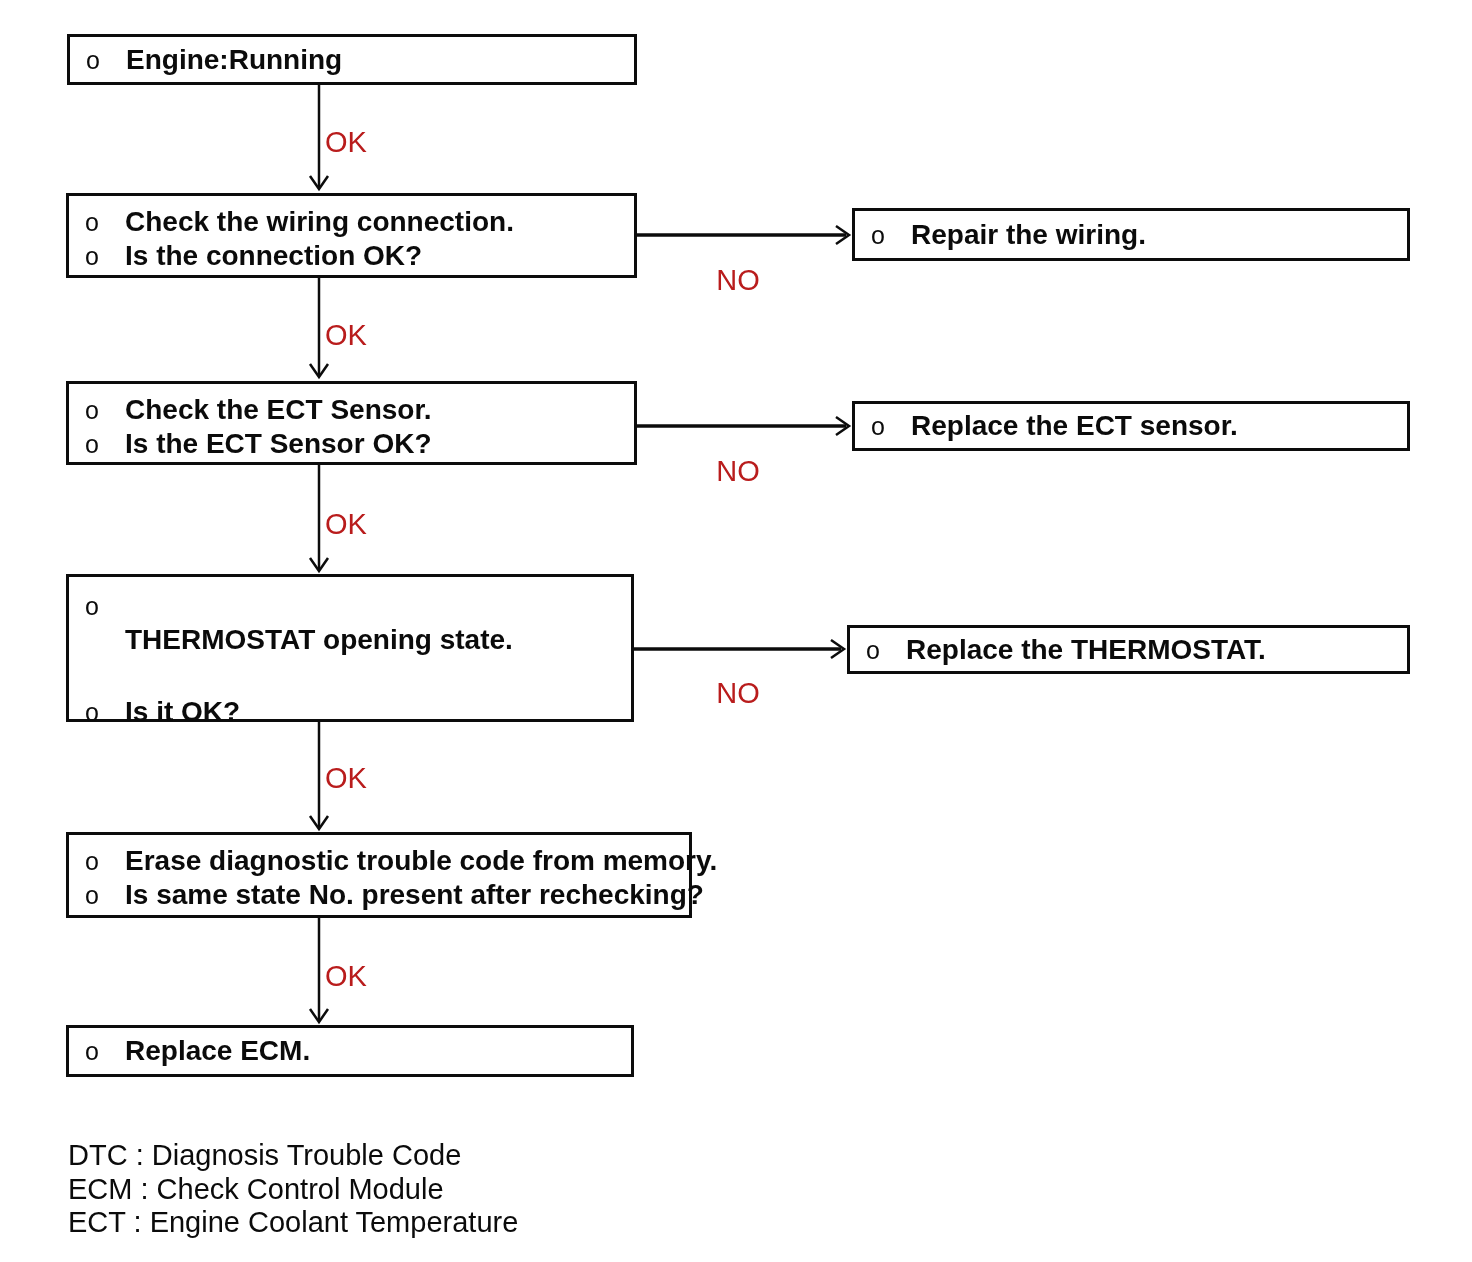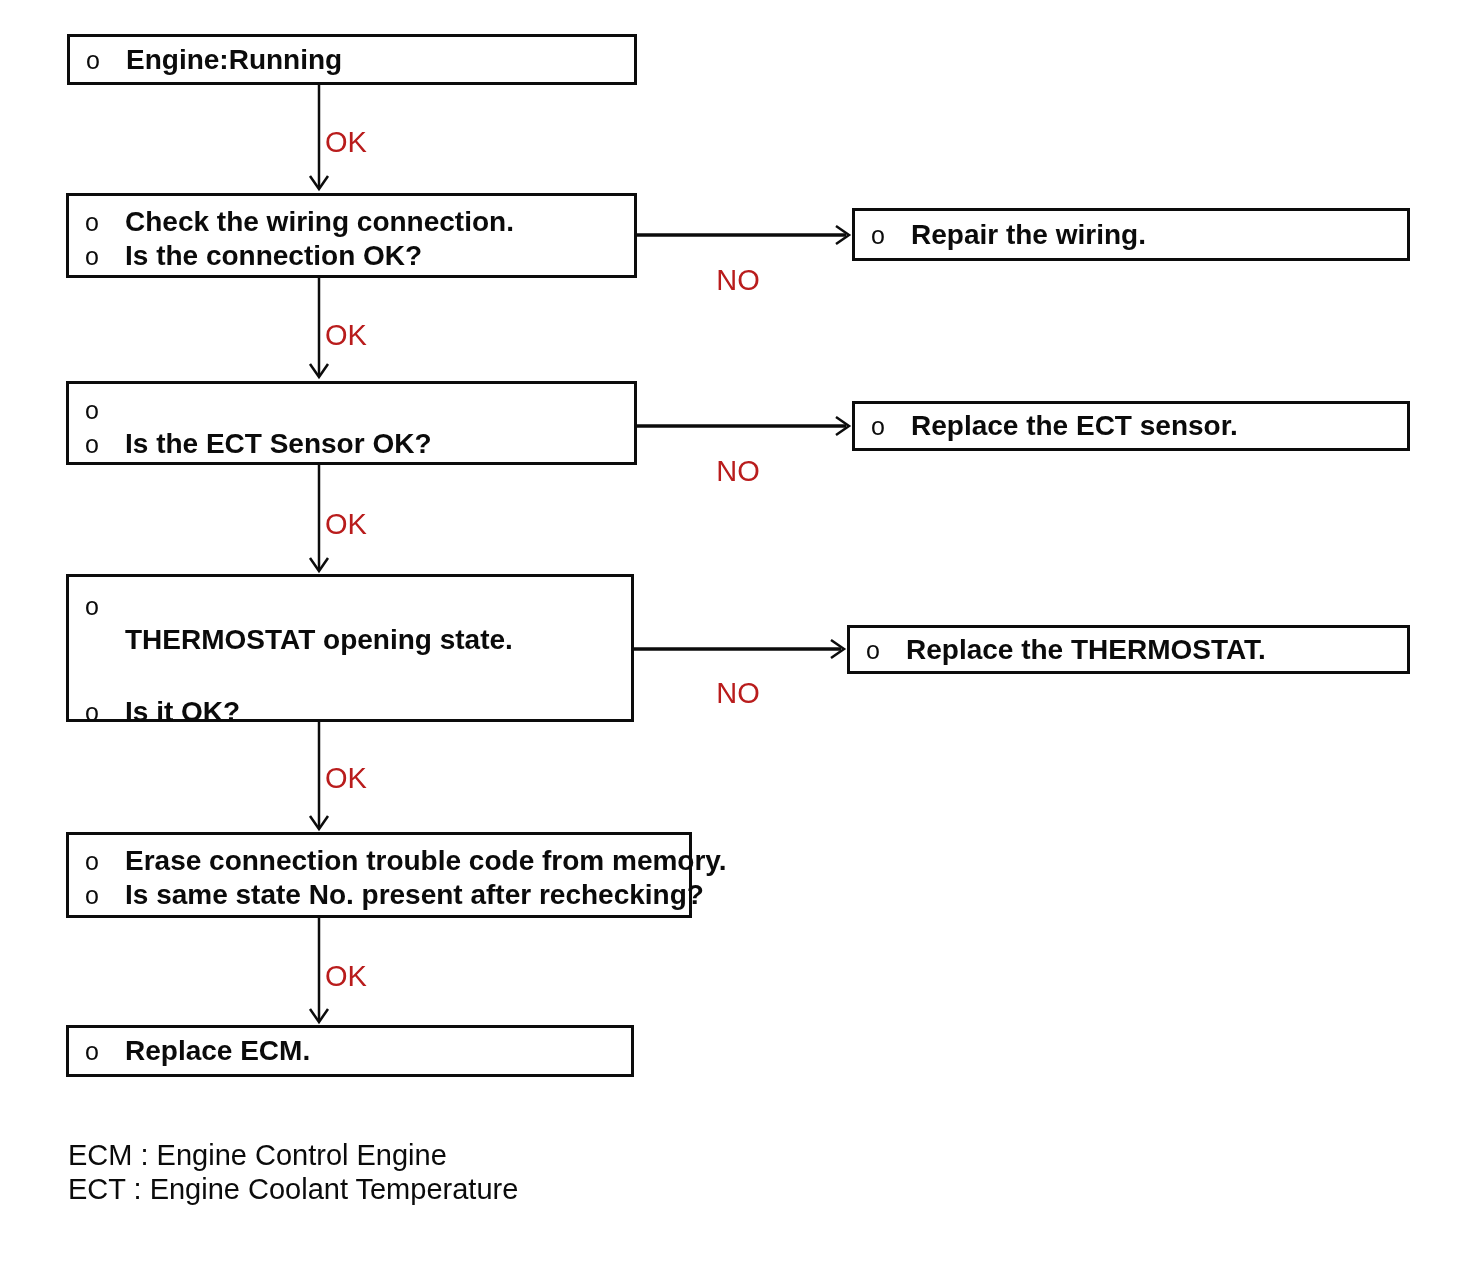--- a/index.html
+++ b/index.html
@@ -122,20 +122,21 @@
   <div class="box vcenter" style="left:852px; top:208px; width:558px; height:53px;">
     <div class="row">
       <span class="bullet">o</span>
       <span class="txt">Repair the wiring.</span>
     </div>
   </div>
 
   <div class="box pad" style="left:66px; top:381px; width:571px; height:84px;">
     <div class="row">
       <span class="bullet">o</span>
+      <span class="txt">Check the ECT Sensor.</span>
     </div>
     <div class="row">
       <span class="bullet">o</span>
       <span class="txt">Is the ECT Sensor OK?</span>
     </div>
   </div>
 
   <div class="box vcenter" style="left:852px; top:401px; width:558px; height:50px;">
     <div class="row">
       <span class="bullet">o</span>
@@ -160,21 +161,21 @@
   <div class="box vcenter" style="left:847px; top:625px; width:563px; height:49px;">
     <div class="row">
       <span class="bullet">o</span>
       <span class="txt">Replace the THERMOSTAT.</span>
     </div>
   </div>
 
   <div class="box pad" style="left:66px; top:832px; width:626px; height:86px;">
     <div class="row">
       <span class="bullet">o</span>
-      <span class="txt">Erase connection trouble code from memory.</span>
+      <span class="txt">Erase diagnostic trouble code from memory.</span>
     </div>
     <div class="row">
       <span class="bullet">o</span>
       <span class="txt">Is same state No. present after rechecking?</span>
     </div>
   </div>
 
   <div class="box vcenter" style="left:66px; top:1025px; width:568px; height:52px;">
     <div class="row">
       <span class="bullet">o</span>
@@ -186,17 +187,18 @@
   <div class="conn-label" style="left:325px; top:319px;">OK</div>
   <div class="conn-label" style="left:325px; top:508px;">OK</div>
   <div class="conn-label" style="left:325px; top:762px;">OK</div>
   <div class="conn-label" style="left:325px; top:960px;">OK</div>
 
   <div class="conn-label no-label" style="left:688px; top:240px;">NO</div>
   <div class="conn-label no-label" style="left:688px; top:431px;">NO</div>
   <div class="conn-label no-label" style="left:688px; top:653px;">NO</div>
 
   <div class="legend">
-    <div>ECM : Engine Control Engine</div>
+    <div>DTC : Diagnosis Trouble Code</div>
+    <div>ECM : Check Control Module</div>
     <div>ECT : Engine Coolant Temperature</div>
   </div>
 
 </div>
 
 </body></html>

